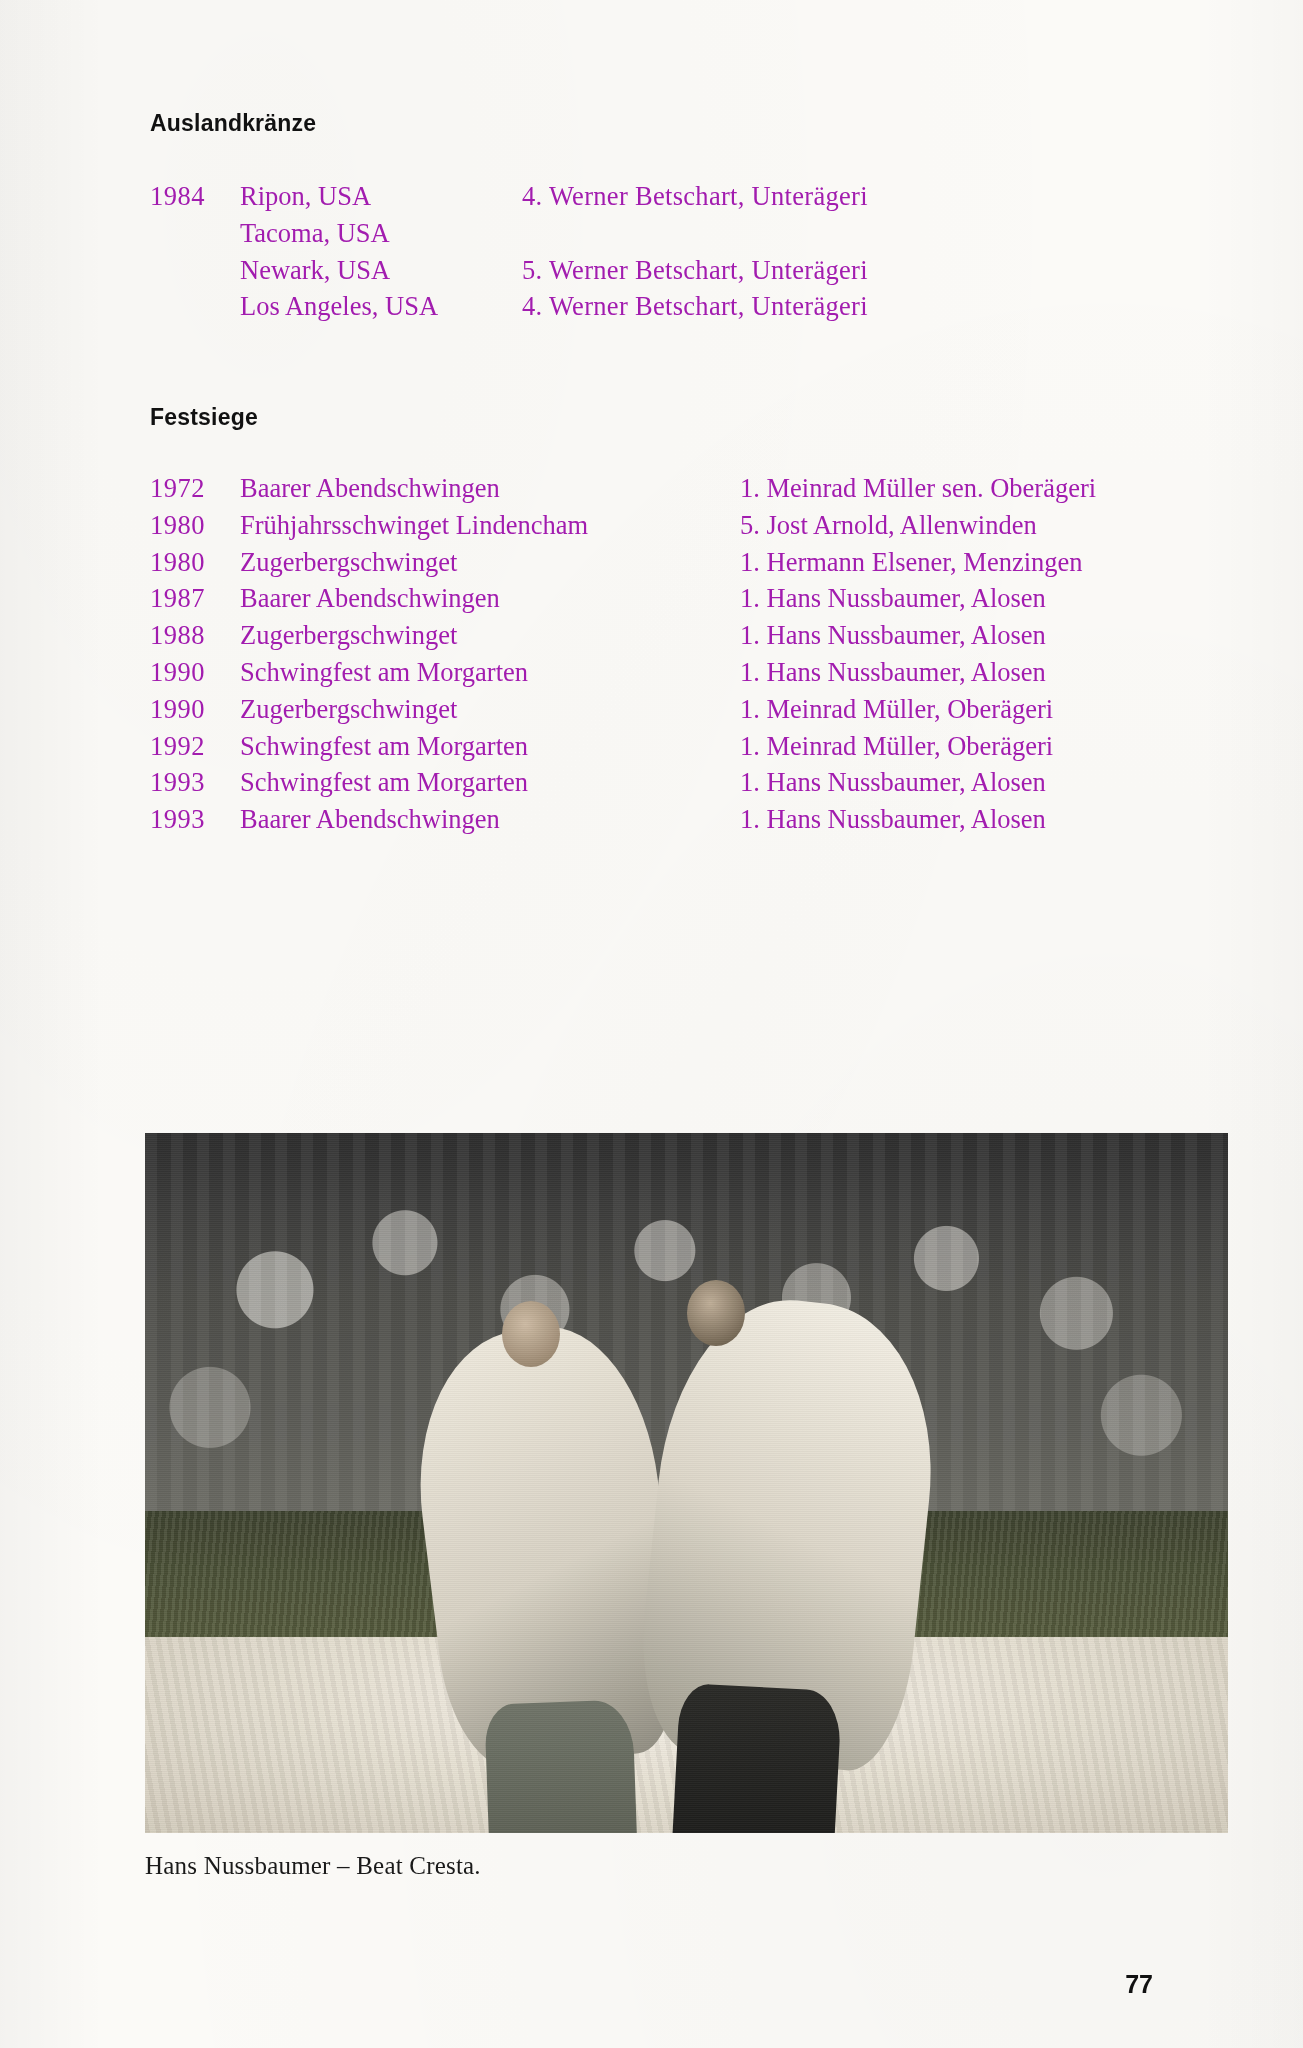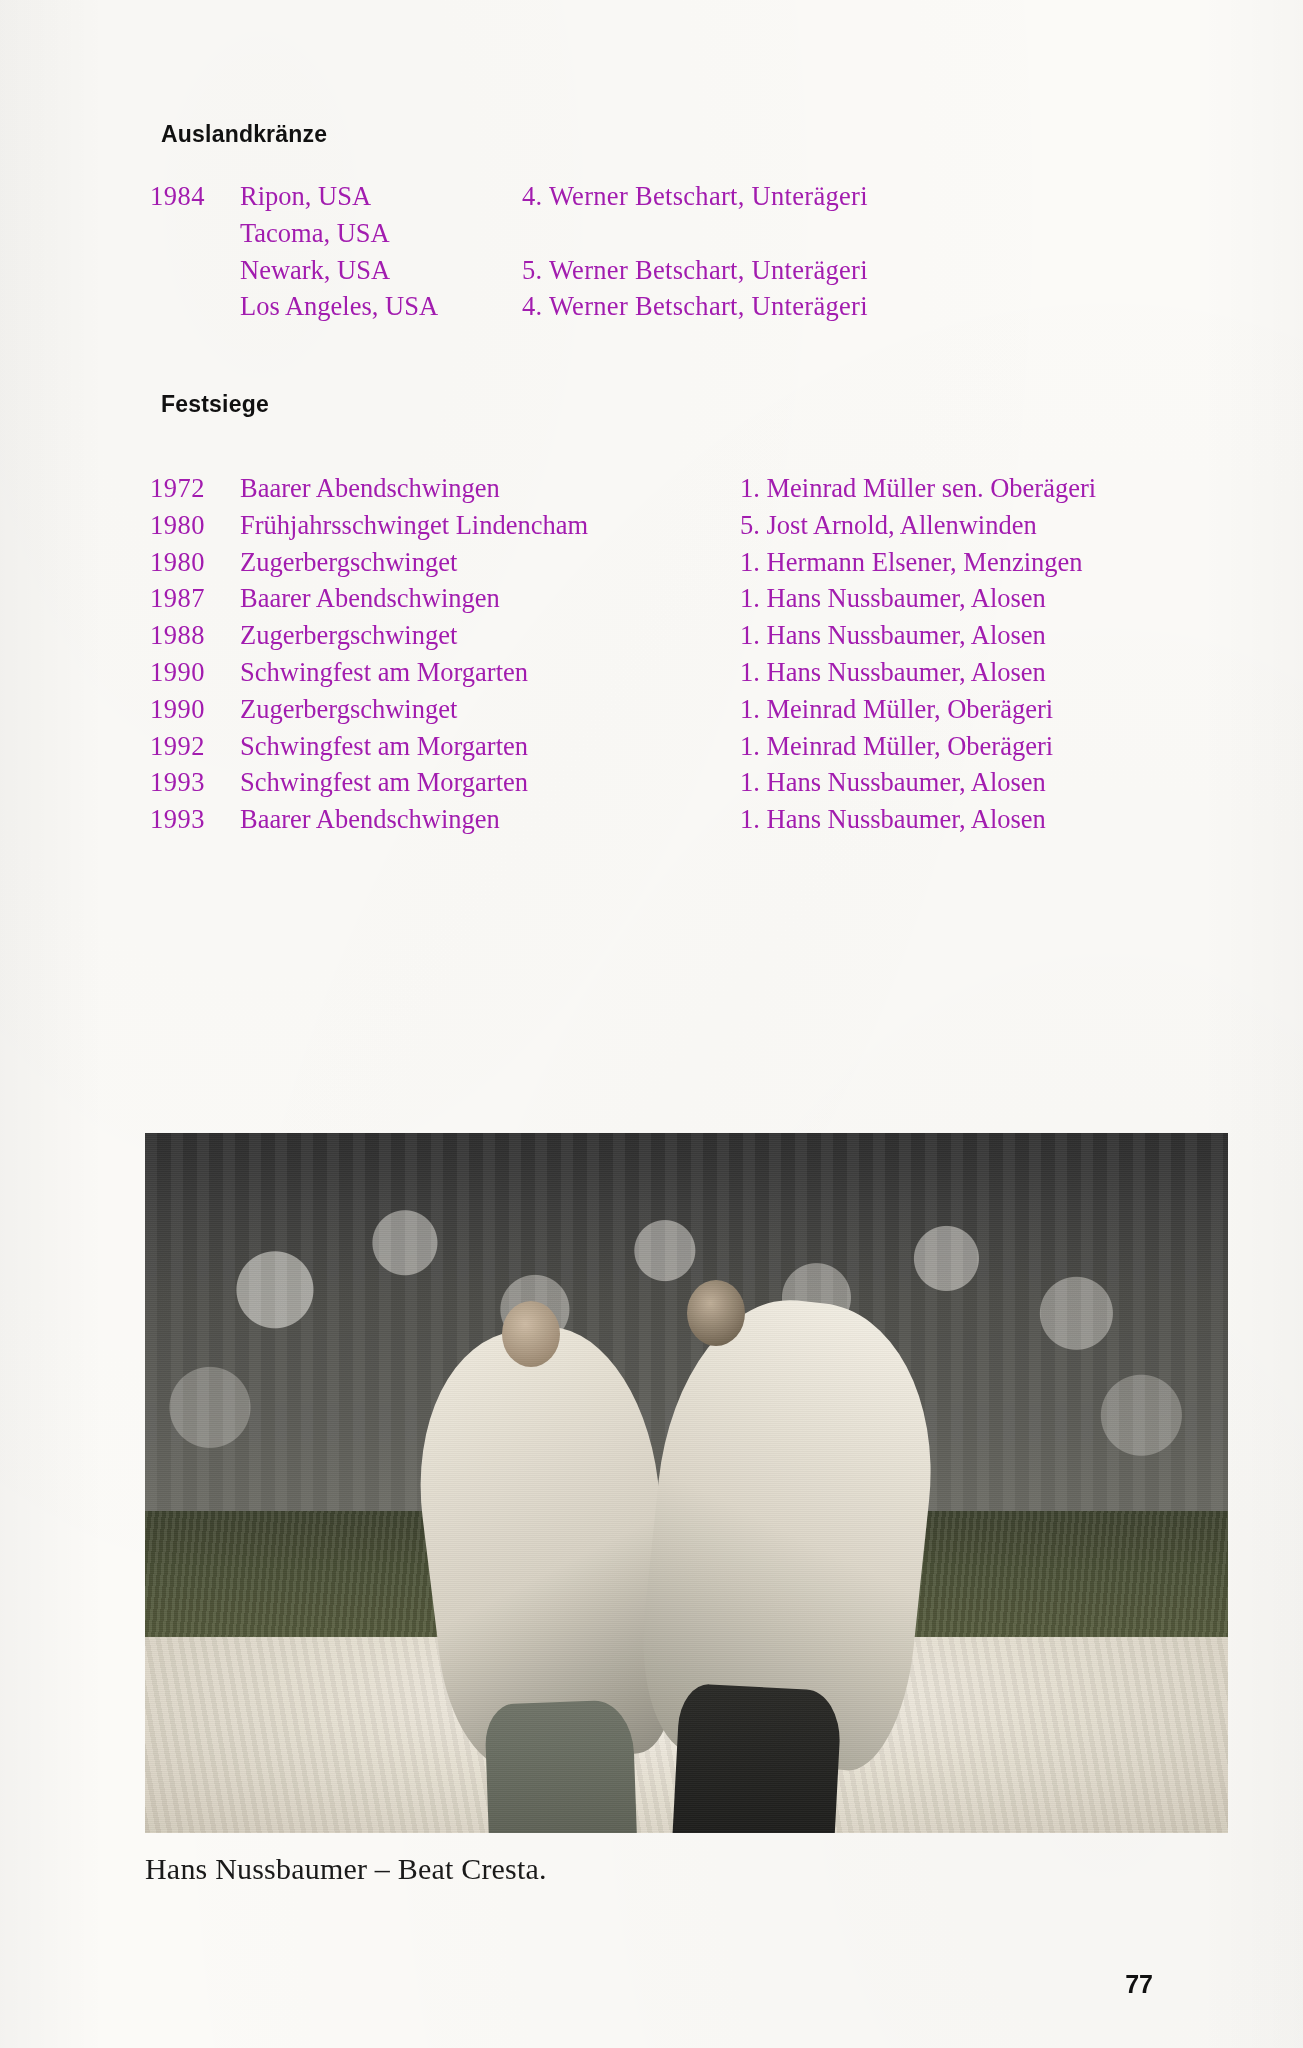--- a/index.html
+++ b/index.html
@@ -36,27 +36,27 @@
     position: absolute;
     left: 150px;
     top: 0;
     width: 1010px;
   }
 
   h2.section-title {
     font-family: "Liberation Sans", sans-serif;
     font-weight: bold;
     font-size: 23px;
-    margin: 11px;
+    margin: 0;
     letter-spacing: 0.2px;
     color: #111;
   }
 
   #auslandkraenze-title { position: absolute; left: 0; top: 110px; }
-  #festsiege-title     { position: absolute; left: 0; top: 380px; }
+  #festsiege-title     { position: absolute; left: 0; top: 404px; }
 
   .list {
     position: absolute;
     left: 0;
     width: 1010px;
   }
   #auslandkraenze-list { top: 178px; }
   #festsiege-list      { top: 470px; }
 
   .row {
@@ -202,21 +202,21 @@
     inset: 0;
     background-image:
       repeating-linear-gradient(0deg, rgba(255,255,255,0.03) 0 1px, rgba(0,0,0,0.03) 1px 2px);
     pointer-events: none;
   }
 
   .caption {
     position: absolute;
     left: 145px;
     top: 1852px;
-    font-size: 30px;
+    font-size: 25px;
     color: #1a1a1a;
     letter-spacing: 0.2px;
   }
 
   .page-number {
     position: absolute;
     right: 150px;
     top: 1970px;
     font-size: 25px;
     font-weight: bold;

